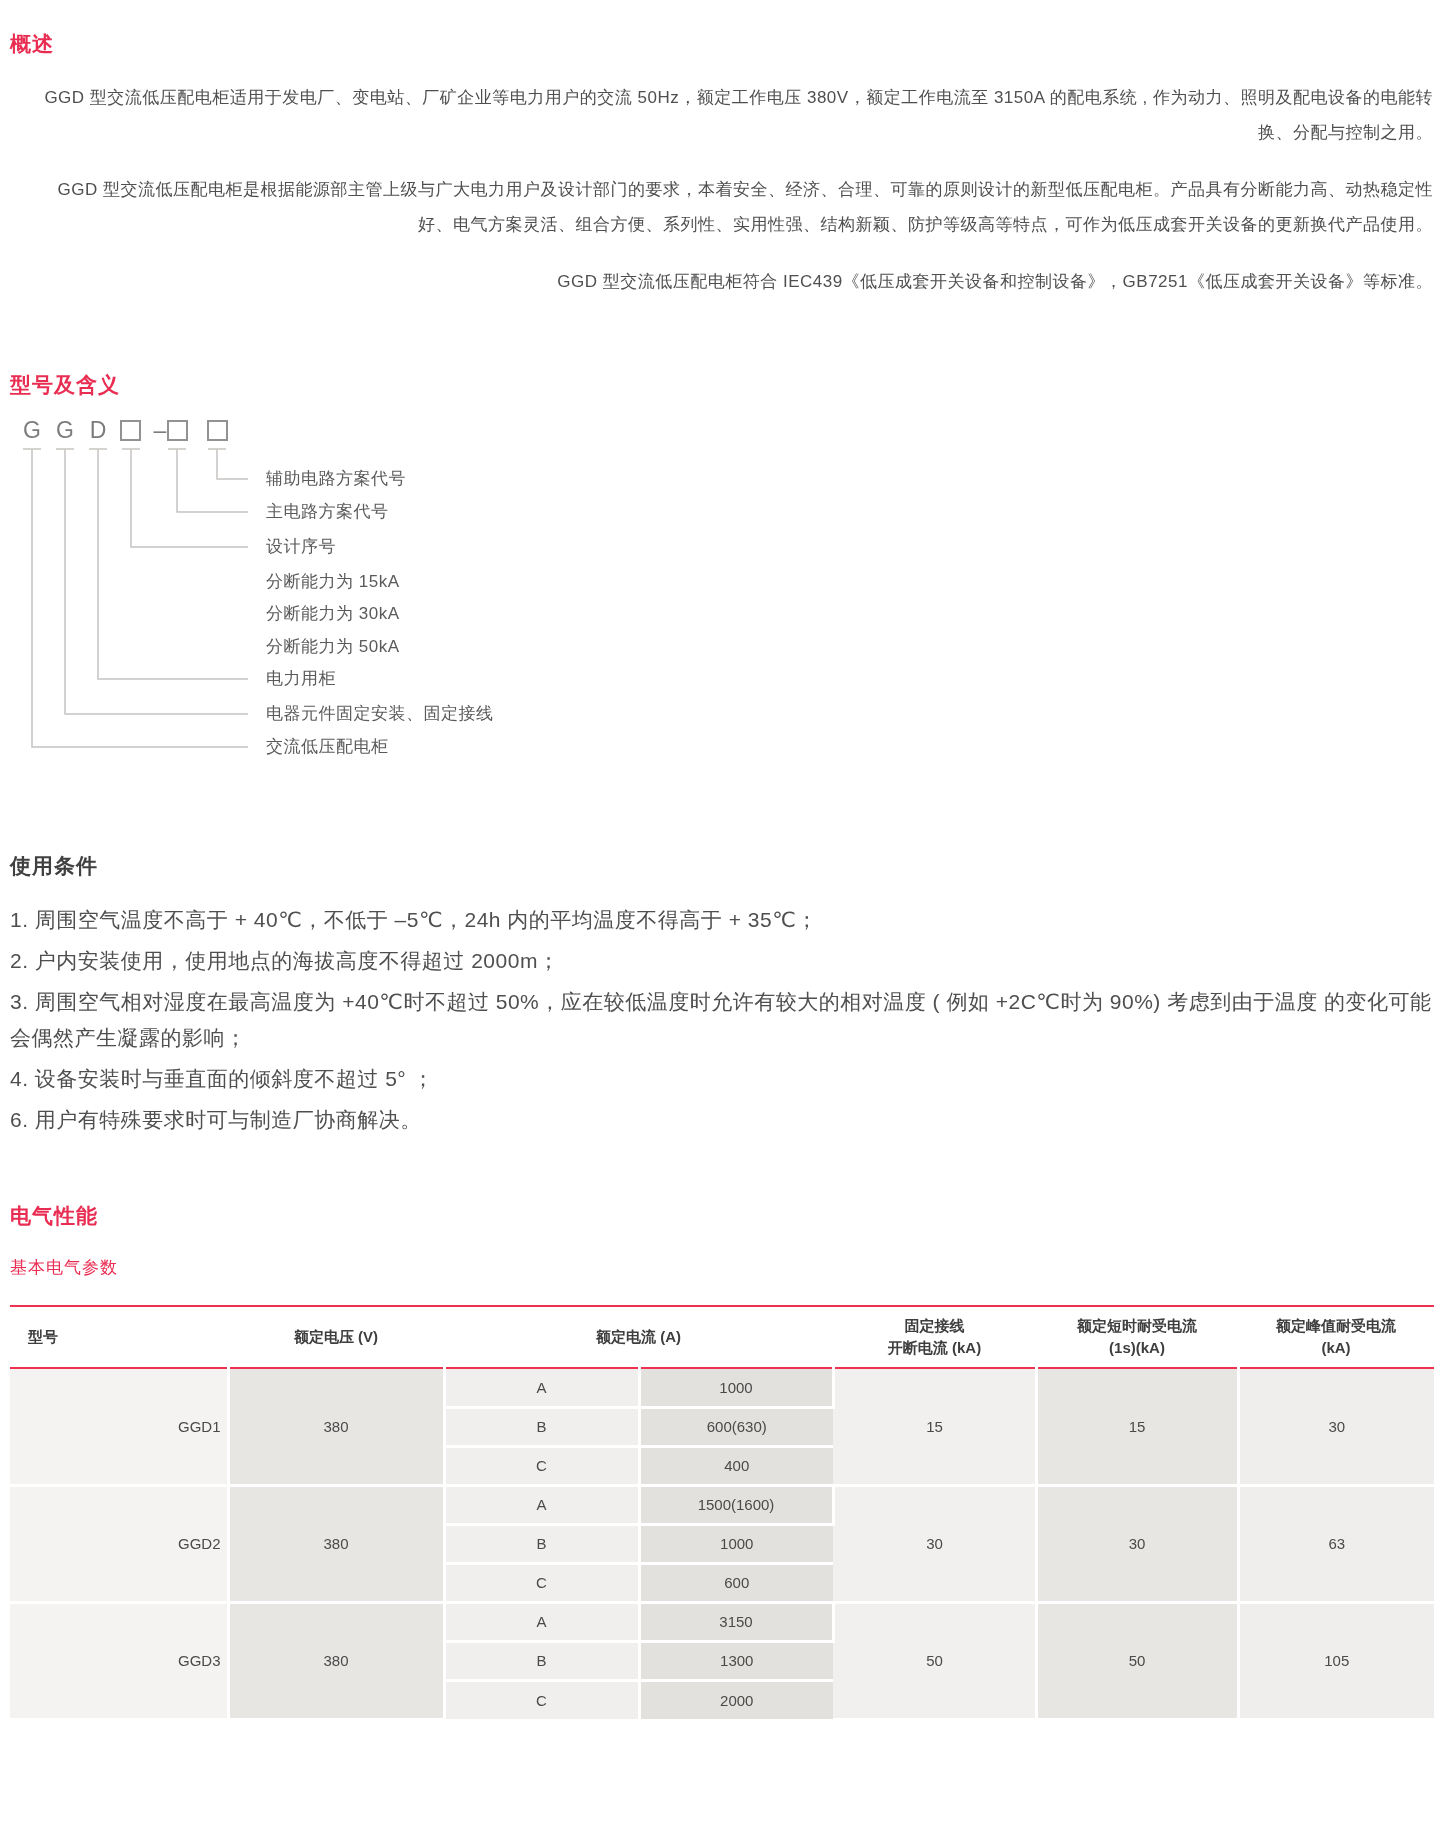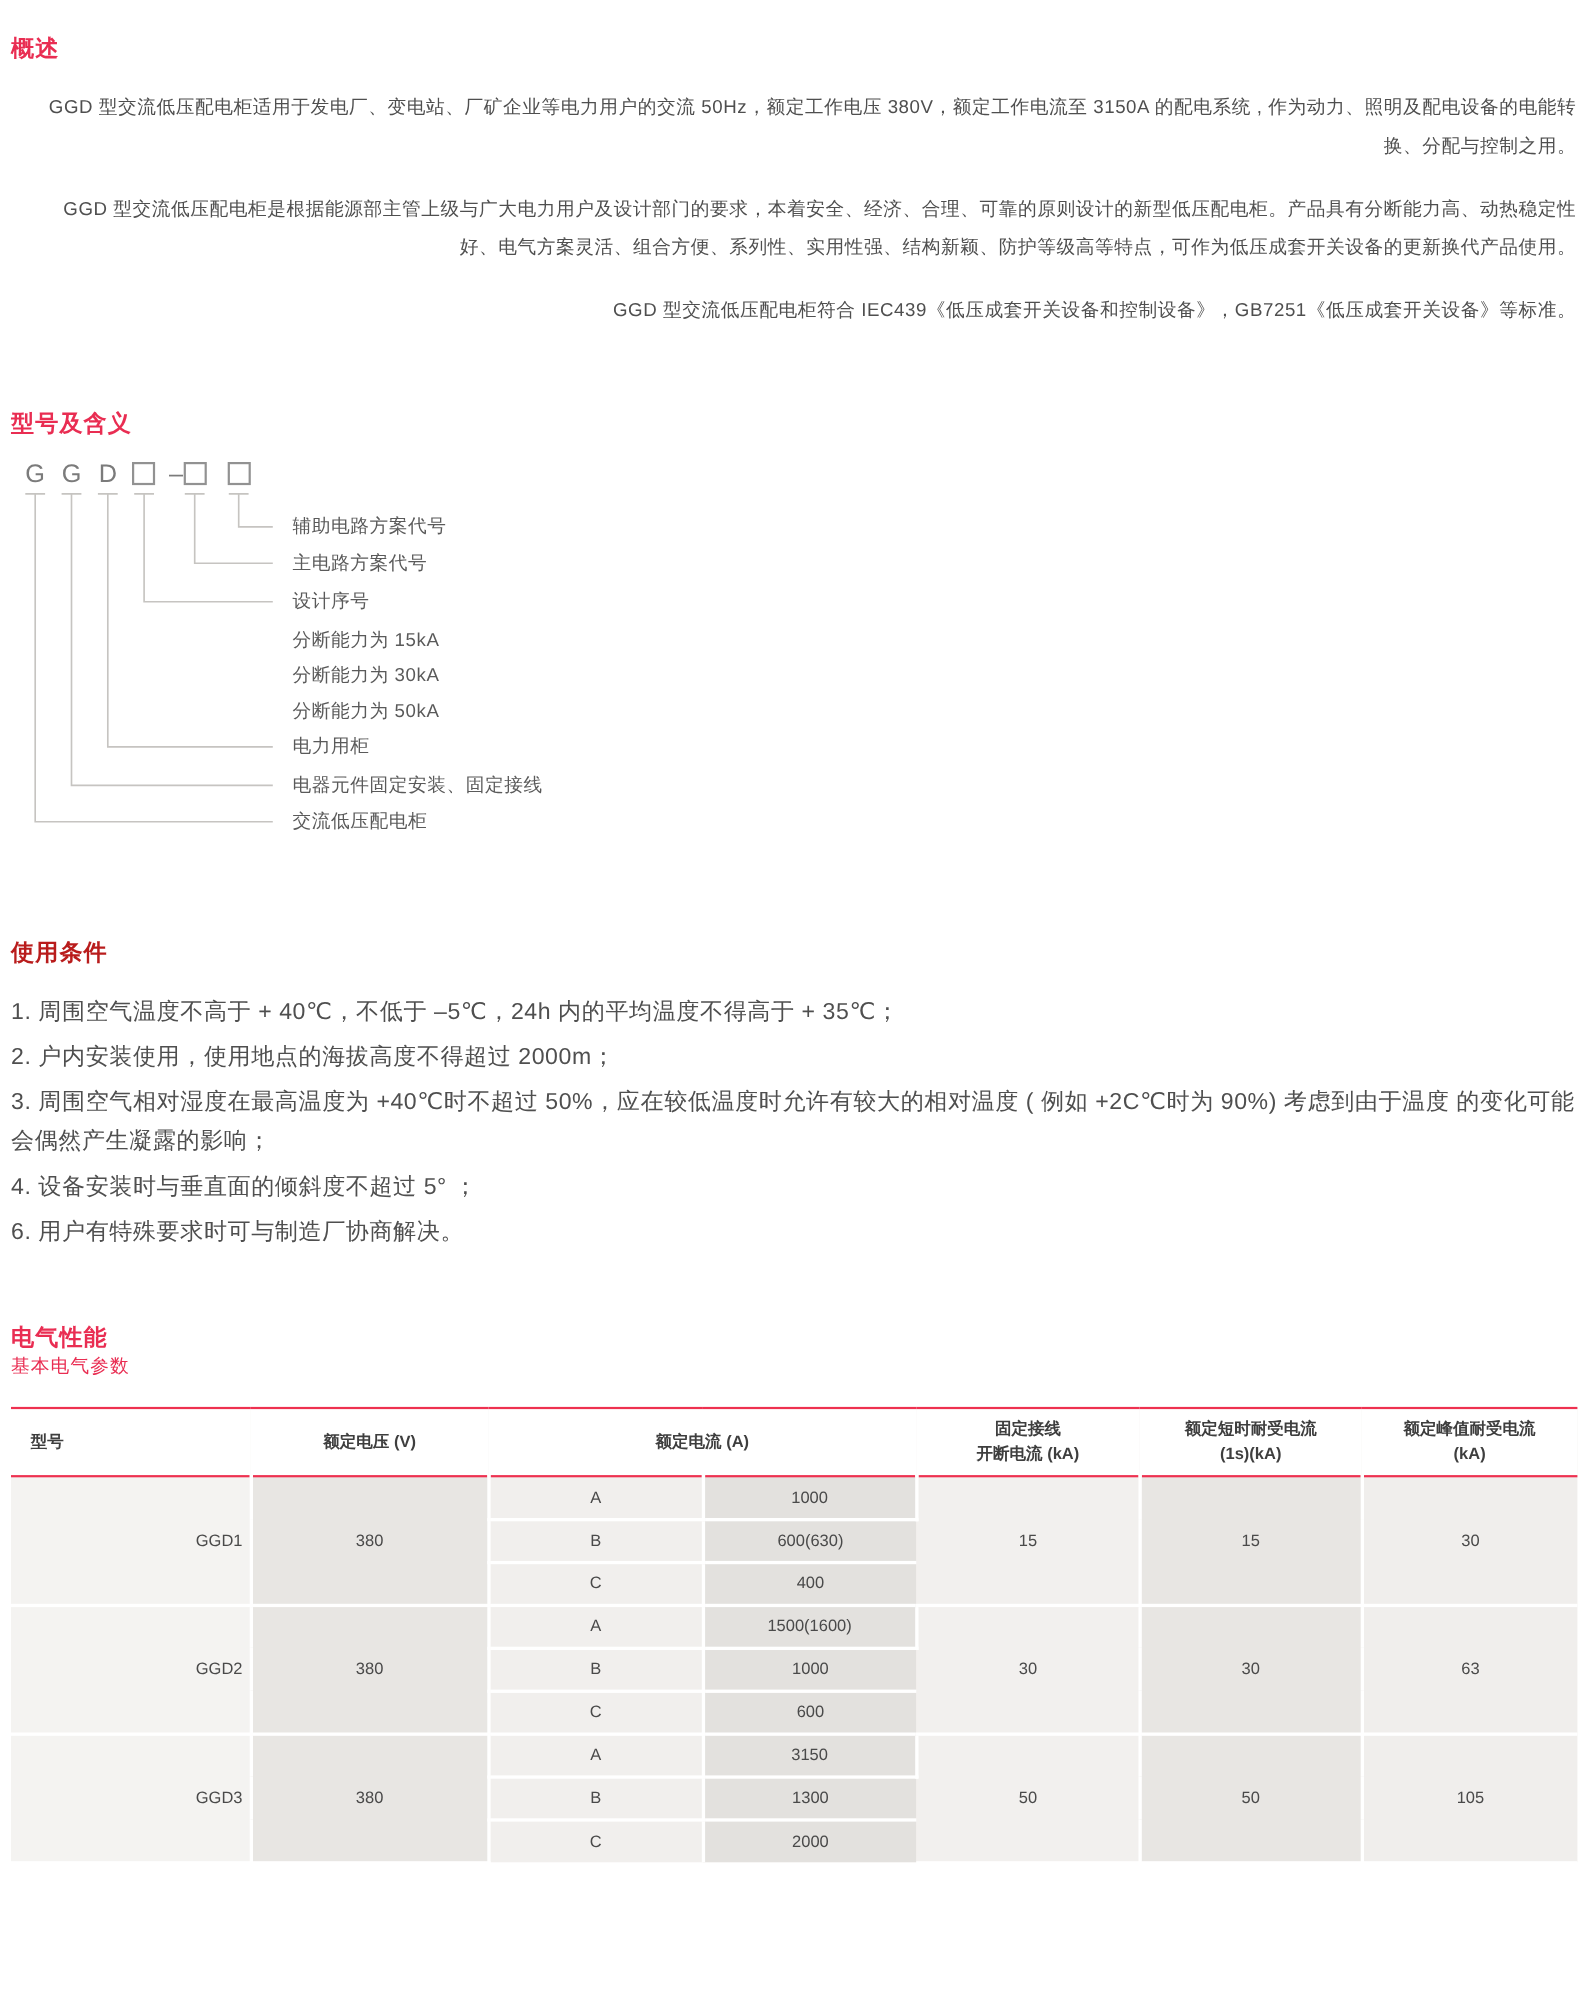--- a/index.html
+++ b/index.html
@@ -77,21 +77,21 @@
   .cond-item {
     font-size: 21px;
     line-height: 36px;
     margin-bottom: 5px;
     color: #4f4f4f;
     letter-spacing: 0.5px;
   }
 
   
   .elec-sec { margin-top: 64px; }
-  .elec-sec .sub-title { }
+  .elec-sec .sub-title { margin-top: 26px; }
 
   table.params {
     margin-top: 26px;
     width: 1424px;
     border-collapse: collapse;
     table-layout: fixed;
     border-top: 2px solid #ee3150;
   }
   table.params th {
     background: #ffffff;
@@ -175,21 +175,21 @@
       <div class="dlabel" style="top:154px">分断能力为 15kA</div>
       <div class="dlabel" style="top:186px">分断能力为 30kA</div>
       <div class="dlabel" style="top:219px">分断能力为 50kA</div>
       <div class="dlabel" style="top:251px">电力用柜</div>
       <div class="dlabel" style="top:286px">电器元件固定安装、固定接线</div>
       <div class="dlabel" style="top:319px">交流低压配电柜</div>
     </div>
   </section>
 
   <section class="cond-sec">
-    <h2 class="sec-title" style="color:#b91c1c">使用条件</h2>
+    <h2 class="sec-title" style="color:#404040">使用条件</h2>
     <div class="cond-list">
       <div class="cond-item">1. 周围空气温度不高于 + 40℃，不低于 –5℃，24h 内的平均温度不得高于 + 35℃；</div>
       <div class="cond-item">2. 户内安装使用，使用地点的海拔高度不得超过 2000m；</div>
       <div class="cond-item">3. 周围空气相对湿度在最高温度为 +40℃时不超过 50%，应在较低温度时允许有较大的相对温度 ( 例如 +2C℃时为 90%) 考虑到由于温度 的变化可能会偶然产生凝露的影响；</div>
       <div class="cond-item">4. 设备安装时与垂直面的倾斜度不超过 5° ；</div>
       <div class="cond-item">6. 用户有特殊要求时可与制造厂协商解决。</div>
     </div>
   </section>
 
   <section class="elec-sec">

